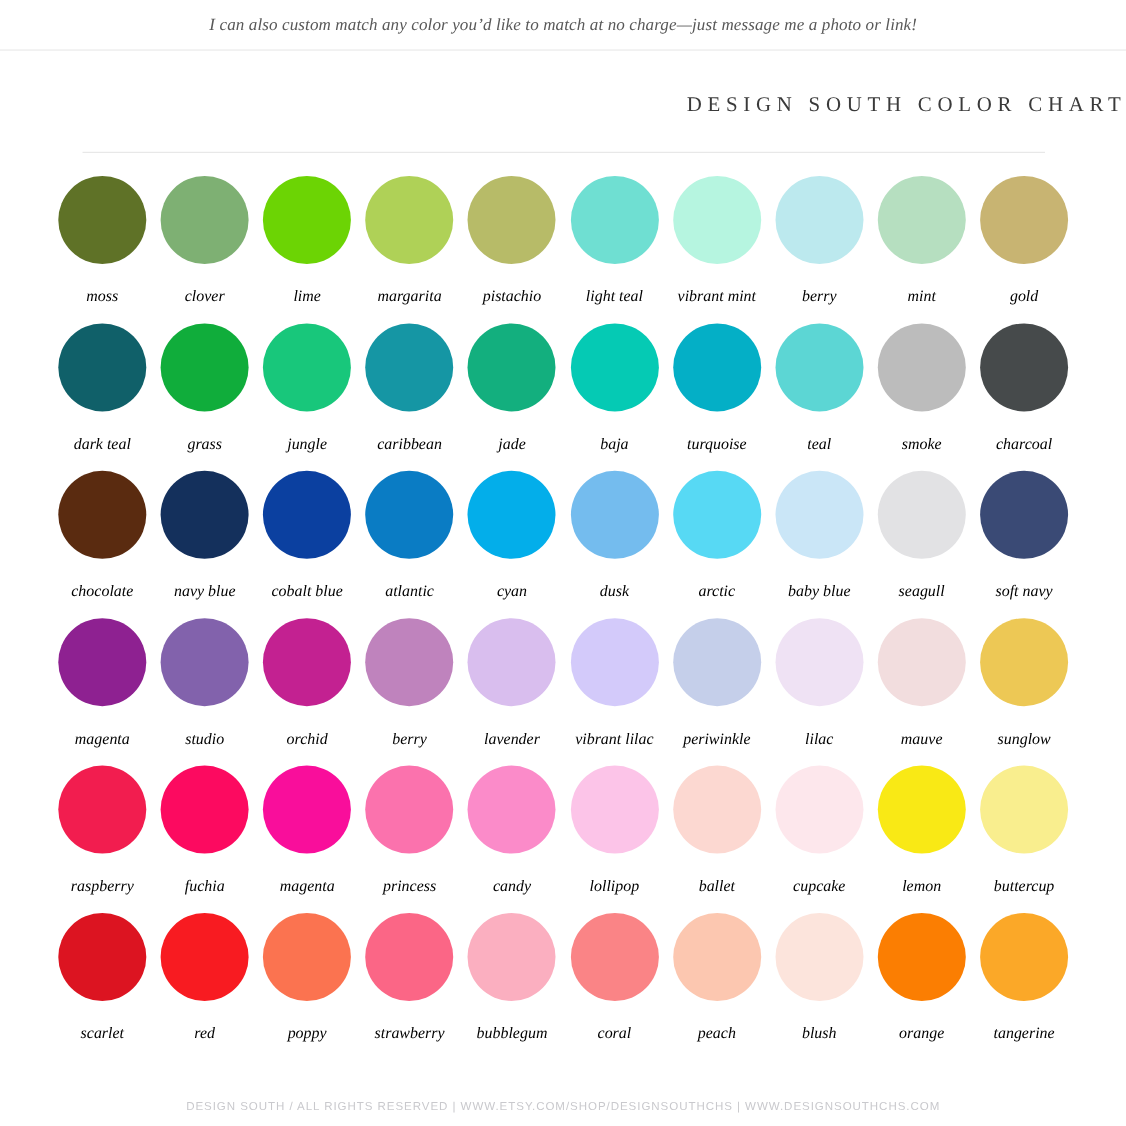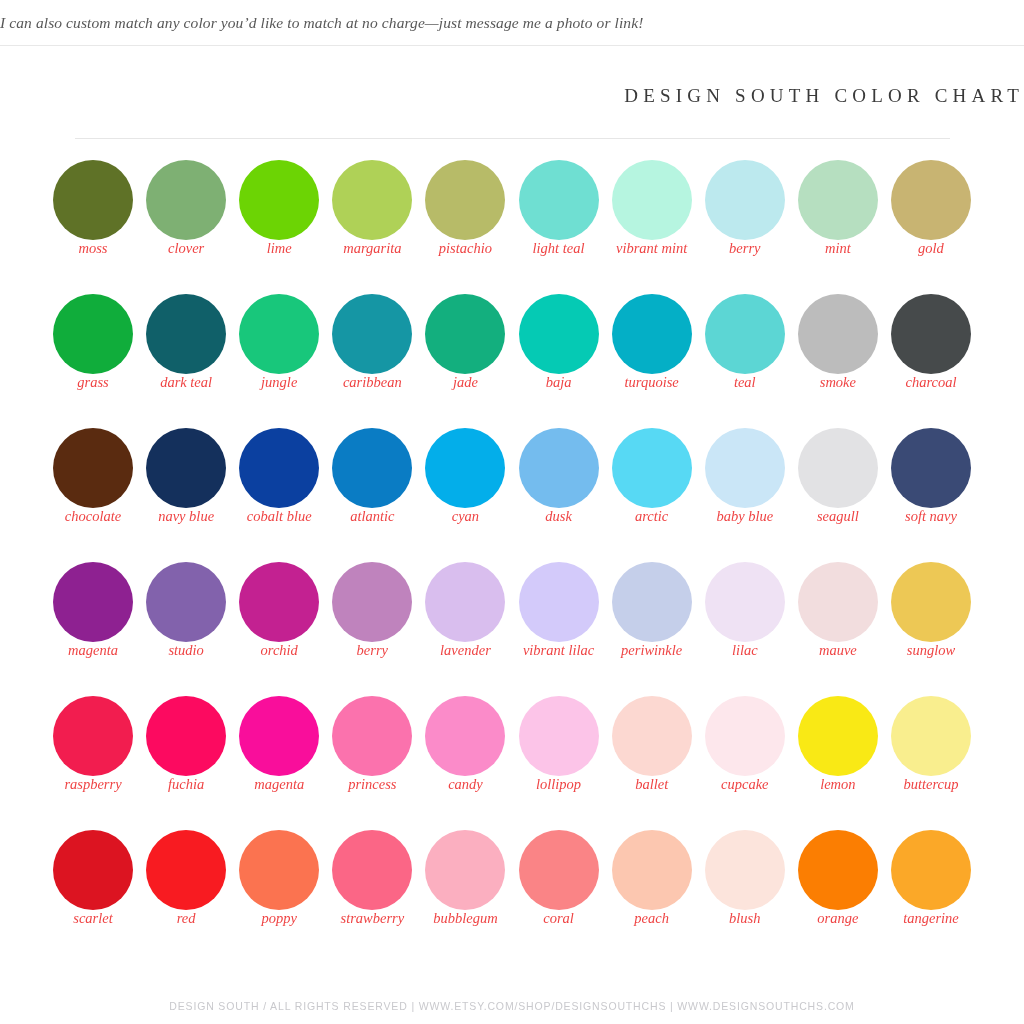--- a/index.html
+++ b/index.html
@@ -15,21 +15,21 @@
     position: relative;
   }
 
   
   .banner {
     height: 46px;
     box-sizing: border-box;
     border-bottom: 1px solid #e8e8e8;
     display: flex;
     align-items: center;
-    justify-content: flex-start;
+    justify-content: center;
   }
   .banner-text {
     font-family: "Liberation Serif", serif;
     font-style: italic;
     font-size: 15.5px;
     color: #585858;
     letter-spacing: 0.1px;
     white-space: nowrap;
   }
 
@@ -71,26 +71,26 @@
     flex-direction: column;
     align-items: center;
   }
   .swatch {
     width: 80px;
     height: 80px;
     border-radius: 50%;
     flex: none;
   }
   .swatch-label {
-    margin-top: 0;
+    margin-top: 22px;
     font-family: "Liberation Serif", serif;
     font-style: italic;
     font-size: 14.5px;
     line-height: 17px;
-    color: #ef4444;
+    color: #000000;
     text-align: center;
     width: 92px;
   }
 
   
   .footer {
     position: absolute;
     left: 0;
     right: 0;
     bottom: 12px;
@@ -155,26 +155,26 @@
         <div class="swatch" style="background: rgb(182, 223, 192);"></div>
         <div class="swatch-label">mint</div>
       </div>
       <div class="cell">
         <div class="swatch" style="background: rgb(200, 180, 114);"></div>
         <div class="swatch-label">gold</div>
       </div>
     </div>
     <div class="row">
       <div class="cell">
+        <div class="swatch" style="background: rgb(16, 96, 105);"></div>
+        <div class="swatch-label">dark teal</div>
+      </div>
+      <div class="cell">
         <div class="swatch" style="background: rgb(16, 173, 59);"></div>
         <div class="swatch-label">grass</div>
-      </div>
-      <div class="cell">
-        <div class="swatch" style="background: rgb(16, 96, 105);"></div>
-        <div class="swatch-label">dark teal</div>
       </div>
       <div class="cell">
         <div class="swatch" style="background: rgb(24, 199, 123);"></div>
         <div class="swatch-label">jungle</div>
       </div>
       <div class="cell">
         <div class="swatch" style="background: rgb(21, 150, 164);"></div>
         <div class="swatch-label">caribbean</div>
       </div>
       <div class="cell">

